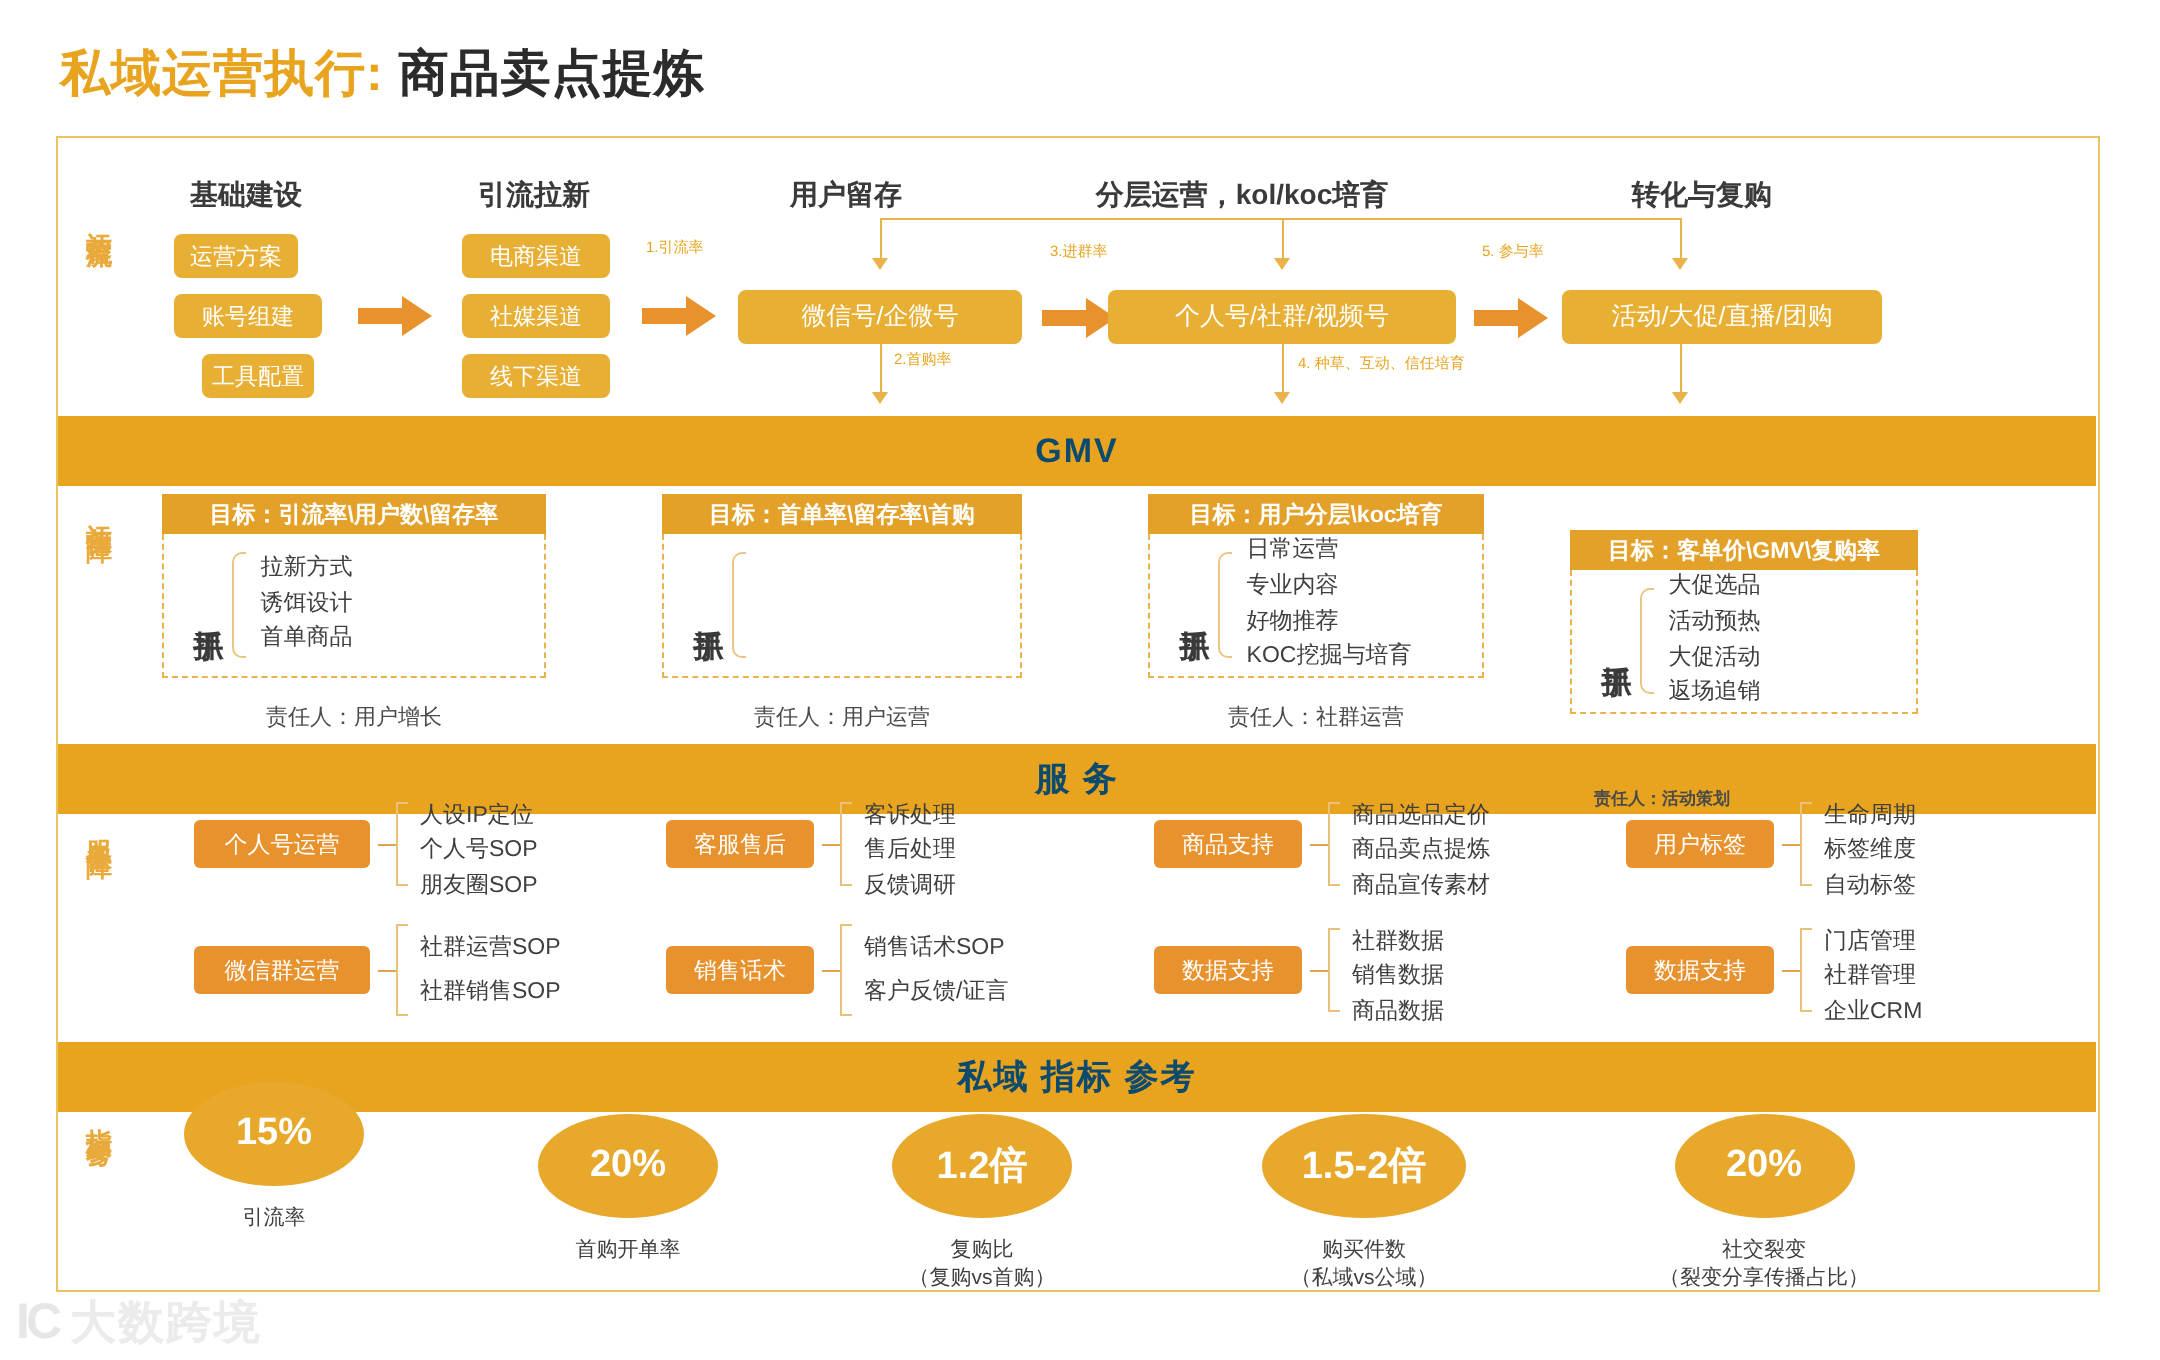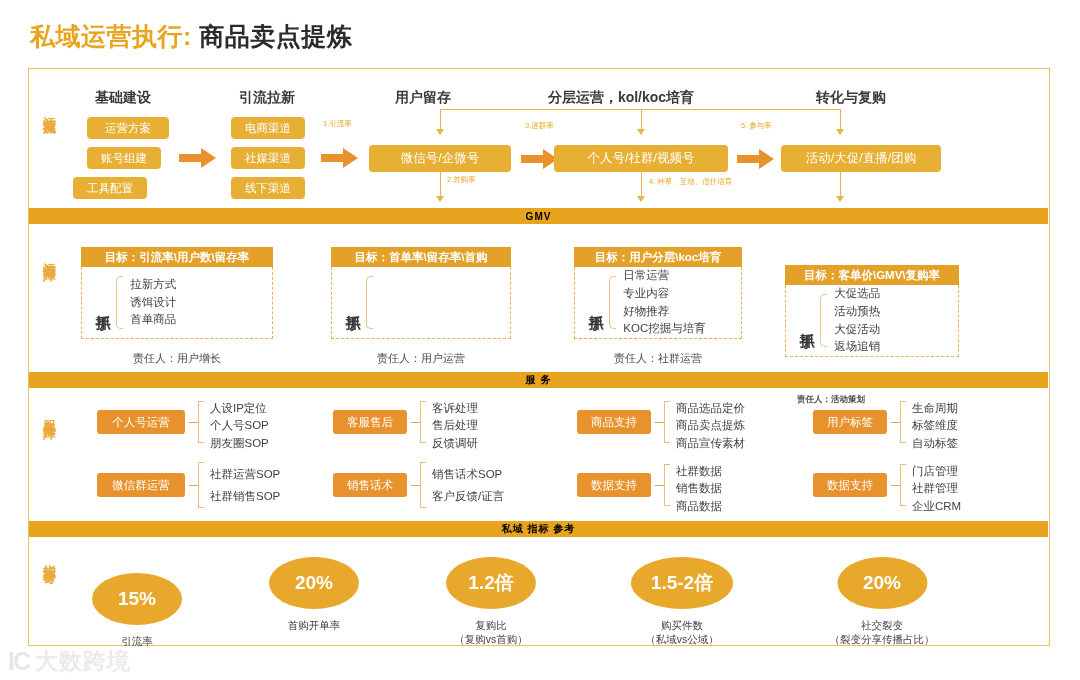--- a/index.html
+++ b/index.html
@@ -24,22 +24,22 @@
   }
 
   
   .vlabel{
     position:absolute;writing-mode:vertical-rl;text-orientation:upright;
     color:#E9A93B;font-weight:bold;font-size:13px;letter-spacing:2px;line-height:1.15;
   }
 
   
   .band{
-    position:absolute;left:0;width:1019px;height:16px;background:#E8A41E;
-    color:#000000;font-size:10px;font-weight:bold;
+    position:absolute;left:0;width:1019px;height:35px;background:#E8A41E;
+    color:#0c4a6e;font-size:17px;font-weight:bold;
     display:flex;align-items:center;justify-content:center;letter-spacing:1px;
   }
 
   
   .colhead{
     position:absolute;font-size:14px;font-weight:bold;color:#3a3a3a;
     text-align:center;white-space:nowrap;transform:translateX(-50%);
   }
   .chip{
     position:absolute;background:#E8AF35;color:#ffffff;border-radius:4px;
@@ -128,23 +128,23 @@
   <div class="frame">
 
     <div class="vlabel" style="left:12px;top:36px;">运营流程</div>
 
     <div class="colhead" style="left:94px;top:20px;">基础建设</div>
     <div class="colhead" style="left:238px;top:20px;">引流拉新</div>
     <div class="colhead" style="left:394px;top:20px;">用户留存</div>
     <div class="colhead" style="left:592px;top:20px;">分层运营，kol/koc培育</div>
     <div class="colhead" style="left:822px;top:20px;">转化与复购</div>
 
-    <div class="chip" style="left:58px;top:48px;width:82px;height:22px;">运营方案</div>
+    <div class="chip" style="left:58px;top:48px;width:62px;height:22px;">运营方案</div>
     <div class="chip" style="left:58px;top:78px;width:74px;height:22px;">账号组建</div>
-    <div class="chip" style="left:44px;top:108px;width:74px;height:22px;">工具配置</div>
+    <div class="chip" style="left:72px;top:108px;width:56px;height:22px;">工具配置</div>
 
     <div class="arrow" style="left:150px;top:78px;">
       <svg width="38" height="22" viewBox="0 0 38 22">
           <path d="M0 7h22V1l15 10-15 10v-6H0z" fill="#E8922E"></path>
         </svg>
     </div>
 
     <div class="chip" style="left:202px;top:48px;width:74px;height:22px;">电商渠道</div>
     <div class="chip" style="left:202px;top:78px;width:74px;height:22px;">社媒渠道</div>
     <div class="chip" style="left:202px;top:108px;width:74px;height:22px;">线下渠道</div>
@@ -323,21 +323,21 @@
     <div class="svcitems" style="left:883px;top:394px;">
       <div>门店管理</div>
       <div>社群管理</div>
       <div>企业CRM</div>
     </div>
 
     <div class="band" style="top:452px;">私域 指标 参考</div>
 
     <div class="vlabel" style="left:12px;top:485px;">指标参考</div>
 
-    <div class="kpi" style="left:108px;top:504px;text-align:center;">
+    <div class="kpi" style="left:108px;top:472px;text-align:center;">
       <div class="ellipse">15%</div>
       <div class="kpicap">
         <div>引流率</div>
         <div></div>
       </div>
     </div>
 
     <div class="kpi" style="left:285px;top:488px;">
       <div class="ellipse">20%</div>
       <div class="kpicap">

